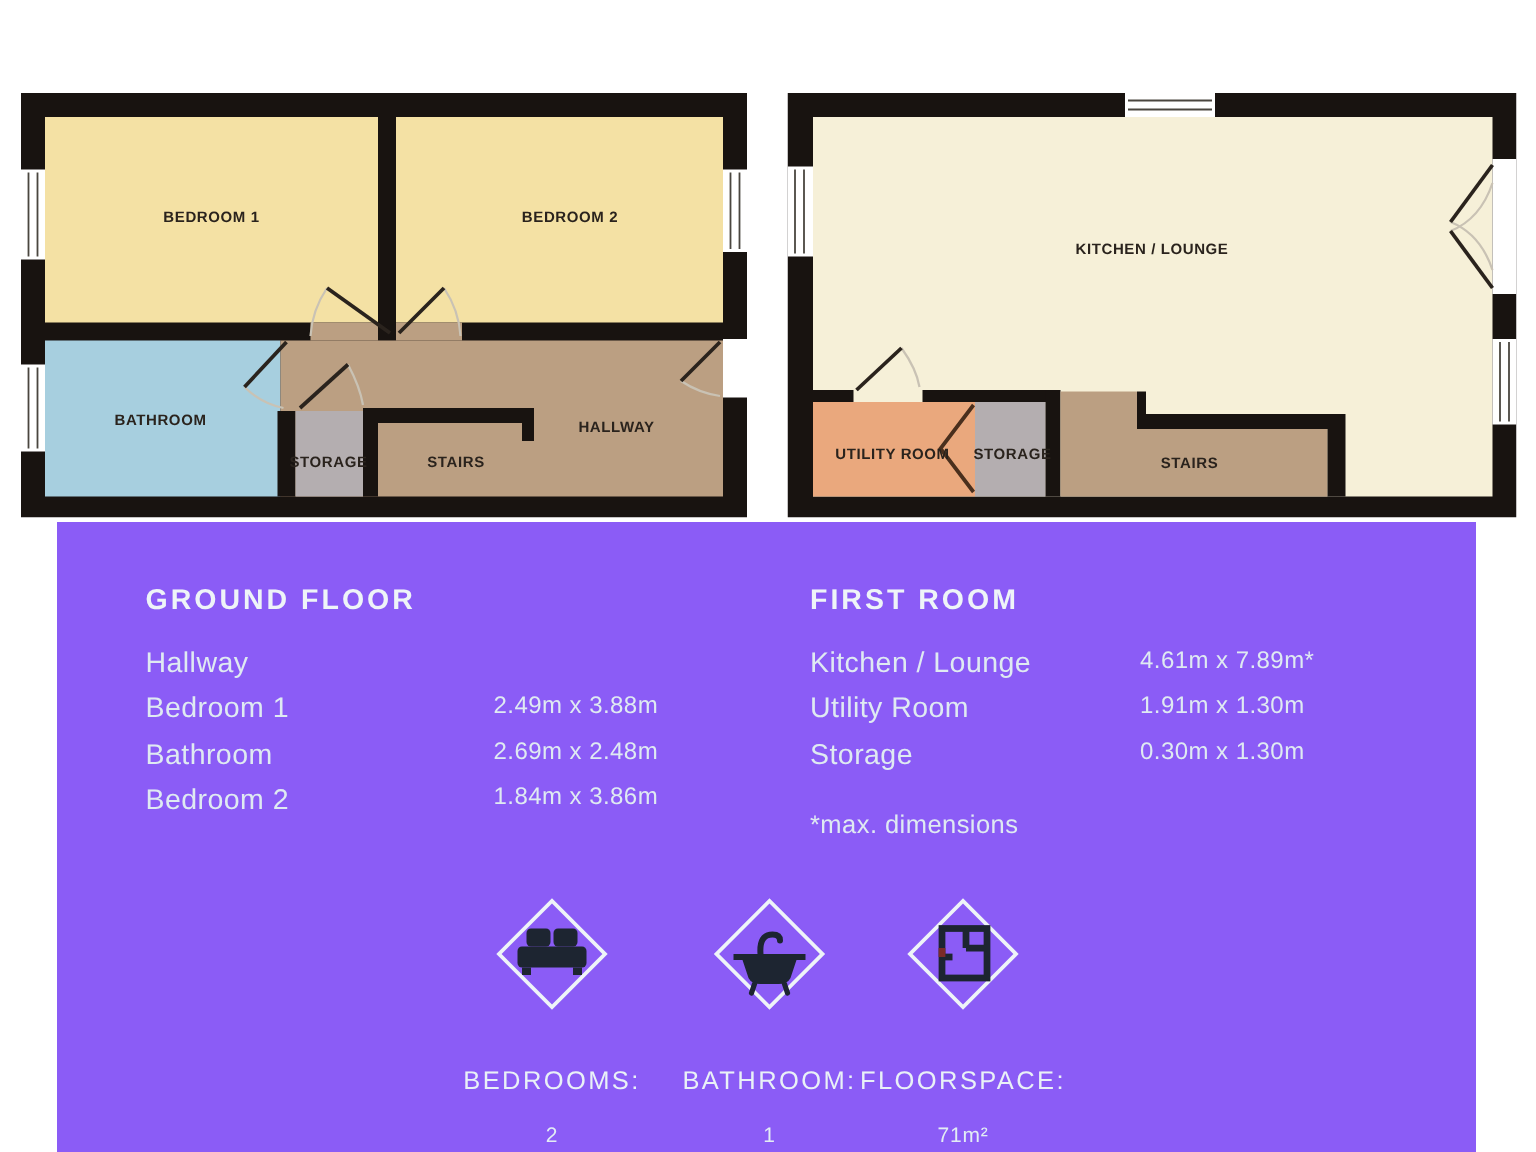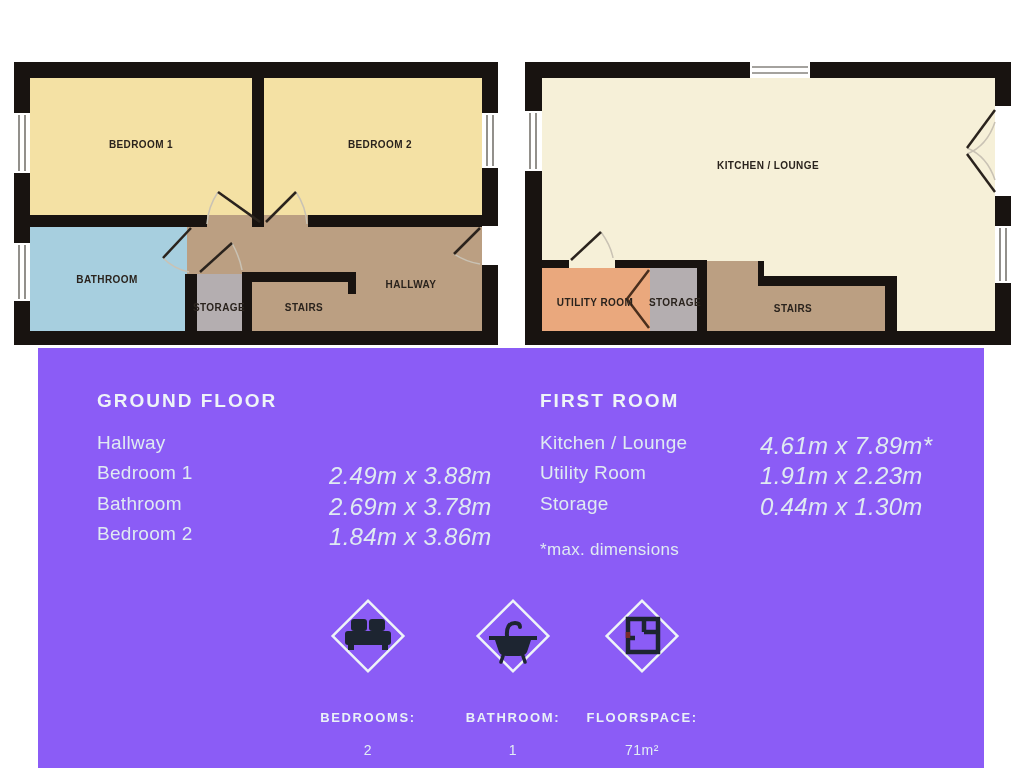--- a/index.html
+++ b/index.html
@@ -9,27 +9,27 @@
   .plan{position:absolute;top:14px;}
   #ground-plan{left:14px;}
   #first-plan{left:525px;}
   .plan text{font-family:"Liberation Sans",sans-serif;font-weight:bold;font-size:10px;
              letter-spacing:.4px;fill:#2a231d;}
   
   #panel{position:absolute;left:38px;top:300px;width:946px;height:438px;background:#8b5cf6;}
   .floor-title{position:absolute;font-size:19px;font-weight:bold;letter-spacing:2px;color:#eef4f8;}
   .row{position:absolute;height:26px;}
   .row .name{position:absolute;font-size:19px;color:#dfeaf2;letter-spacing:.3px;white-space:nowrap;}
-  .row .dims{position:absolute;font-size:24px;color:#dfeaf2;letter-spacing:.3px;white-space:nowrap;font-style:italic;}
+  .row .dims{position:absolute;font-size:16px;color:#dfeaf2;letter-spacing:.3px;white-space:nowrap;}
   .g-name{left:59px;} .g-dims{left:291px;}
   .f-name{left:502px;} .f-dims{left:722px;}
   .note{position:absolute;left:502px;top:192px;font-size:17px;color:#dfeaf2;letter-spacing:.3px;}
   .stat{position:absolute;top:250px;width:160px;text-align:center;}
   .stat .icon-wrap{display:inline-block;width:76px;height:76px;}
-  .stat .label{margin-top:32px;font-size:13px;font-weight:bold;letter-spacing:1.6px;color:#e9f1f7;}
+  .stat .label{margin-top:32px;font-size:17px;font-weight:normal;letter-spacing:1.6px;color:#e9f1f7;}
   .stat .value{margin-top:17px;font-size:14px;color:#e2edf4;letter-spacing:.5px;}
 </style>
 </head>
 <body>
 
 <div id="stage">
 
   <svg id="ground-plan" class="plan" width="484" height="283" viewBox="0 0 484 283">
     <g>
       <rect x="0" y="0" width="484" height="283" fill="#181310"></rect>
@@ -151,40 +151,40 @@
     <div class="row" style="top:84px">
       <span class="name g-name">Hallway</span>
       <span class="dims g-dims"></span>
     </div>
     <div class="row" style="top:114px">
       <span class="name g-name">Bedroom 1</span>
       <span class="dims g-dims">2.49m x 3.88m</span>
     </div>
     <div class="row" style="top:145px">
       <span class="name g-name">Bathroom</span>
-      <span class="dims g-dims">2.69m x 3.78m</span>
+      <span class="dims g-dims">2.69m x 2.48m</span>
     </div>
     <div class="row" style="top:175px">
       <span class="name g-name">Bedroom 2</span>
       <span class="dims g-dims">1.84m x 3.86m</span>
     </div>
 
     <div class="floor-title" style="left:502px;top:42px">FIRST ROOM</div>
 
     <div class="row" style="top:84px">
       <span class="name f-name">Kitchen / Lounge</span>
       <span class="dims f-dims">4.61m x 7.89m*</span>
     </div>
     <div class="row" style="top:114px">
       <span class="name f-name">Utility Room</span>
-      <span class="dims f-dims">1.91m x 2.23m</span>
+      <span class="dims f-dims">1.91m x 1.30m</span>
     </div>
     <div class="row" style="top:145px">
       <span class="name f-name">Storage</span>
-      <span class="dims f-dims">0.44m x 1.30m</span>
+      <span class="dims f-dims">0.30m x 1.30m</span>
     </div>
 
     <div class="note">*max. dimensions</div>
 
     <div class="stat" style="left:250px">
       <span class="icon-wrap">
         <svg width="76" height="76" viewBox="0 0 76 76">
           <rect x="13" y="13" width="50" height="50" transform="rotate(45 38 38)" fill="none" stroke="#eef4f8" stroke-width="2.5"></rect>
           <g fill="#1d2531">
             <rect x="21" y="21" width="16" height="12" rx="3"></rect>

